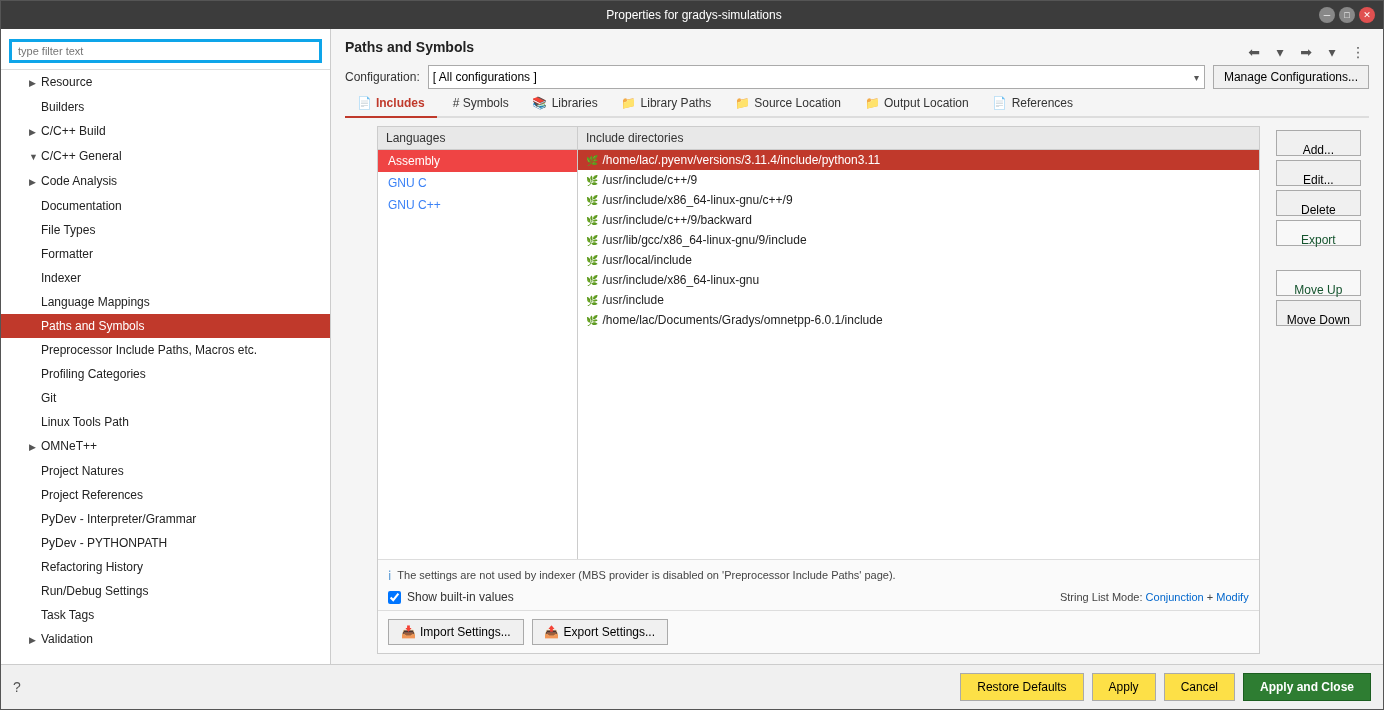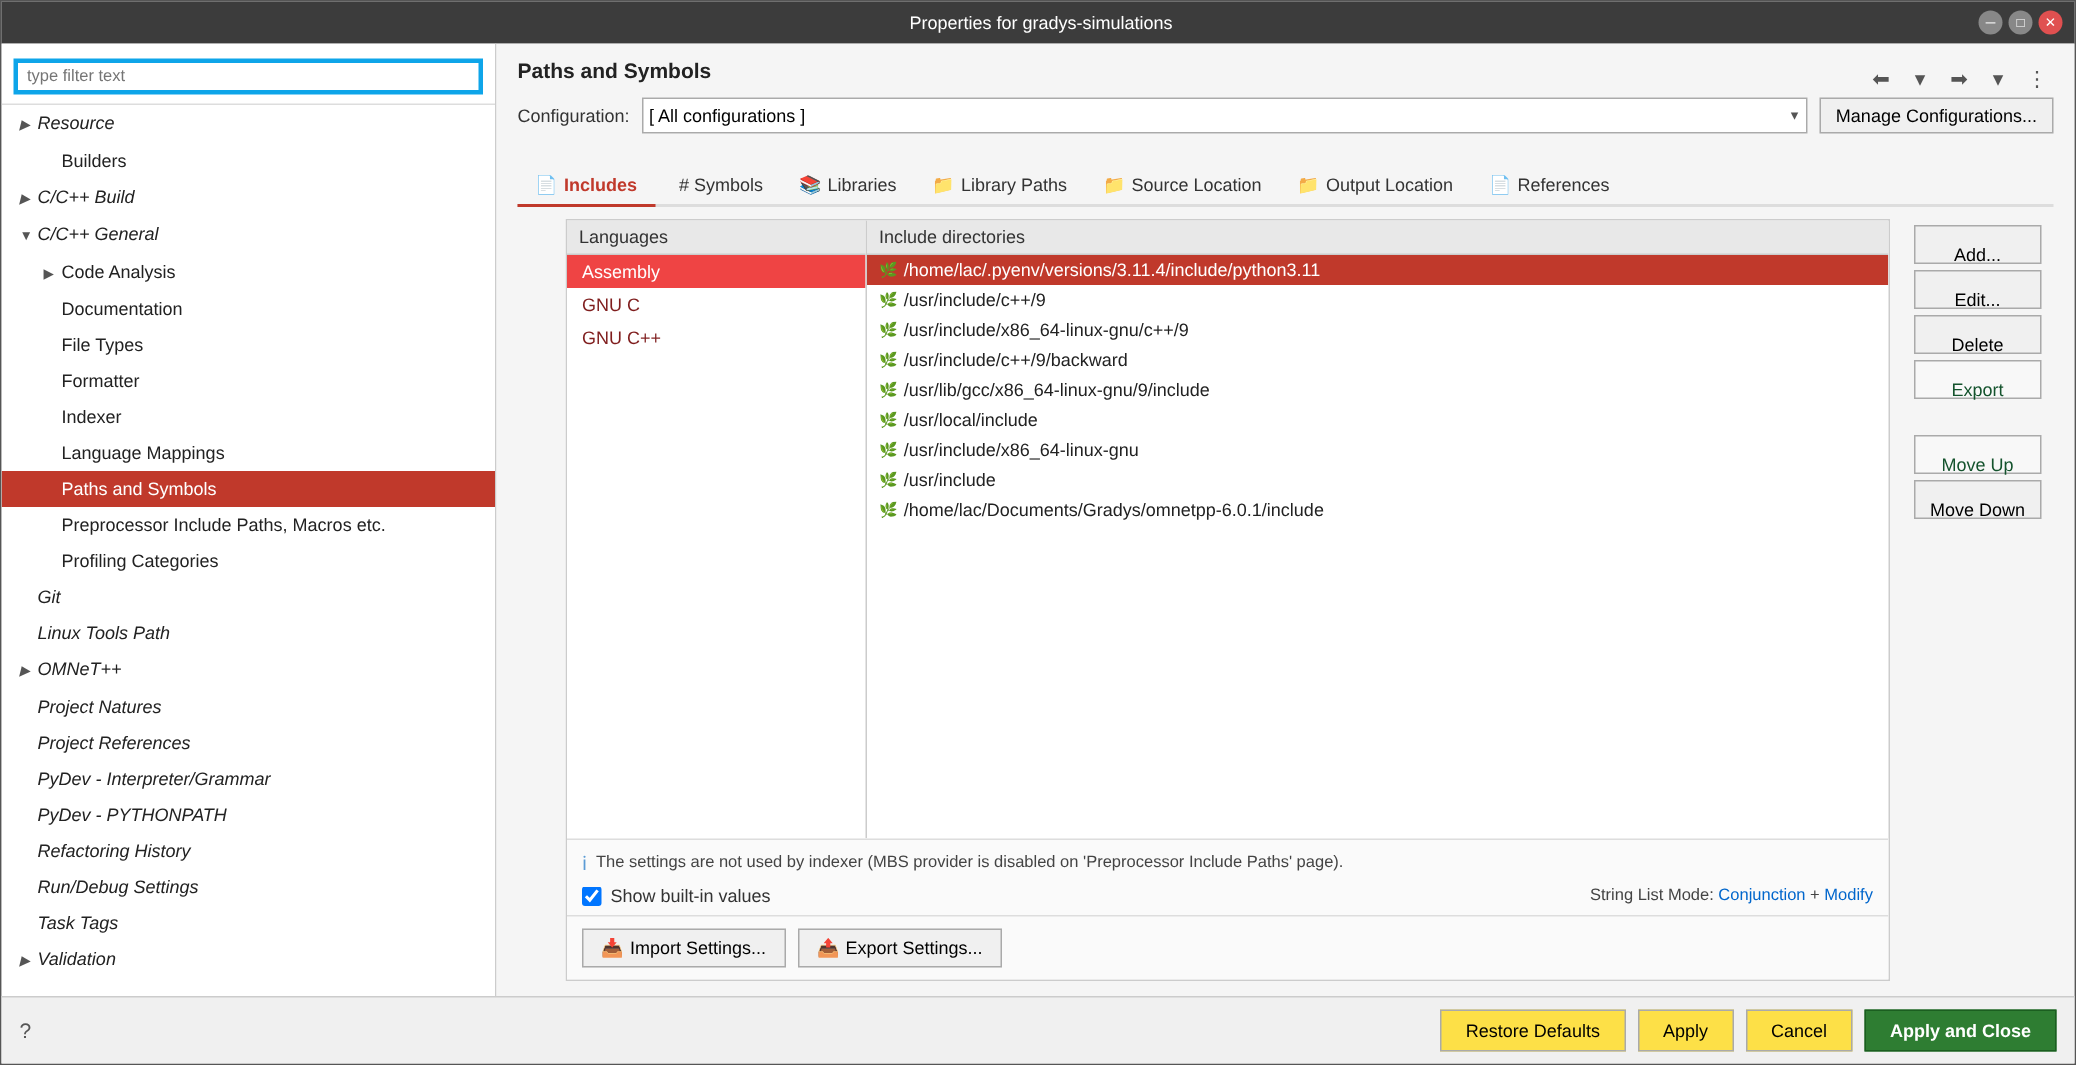--- a/index.html
+++ b/index.html
@@ -90,21 +90,21 @@
       cursor: pointer;
       user-select: none;
       color: #222;
       font-size: 12px;
       line-height: 20px;
     }
     .tree-item.selected {
       background: #c0392b;
       color: #fff;
     }
-    .tree-item.level1 { padding-left: 12px; font-style: italic; }
+    .tree-item.level1 { padding-left: 28px; }
     .tree-item.level2 { padding-left: 28px; }
     .tree-expander {
       display: inline-block;
       width: 12px;
       font-size: 9px;
       color: #555;
     }
     .tree-item.selected .tree-expander { color: #fff; }
     
     .content {
@@ -118,21 +118,21 @@
     .page-title {
       font-size: 14px;
       font-weight: bold;
       color: #222;
       margin-bottom: 10px;
     }
     .config-row {
       display: flex;
       align-items: center;
       gap: 8px;
-      margin-bottom: 21px;
+      margin-bottom: 1px;
       justify-content: space-between;
     }
     .config-label {
       font-size: 12px;
       color: #333;
       flex-shrink: 0;
     }
     .config-select {
       flex: 1;
       height: 24px;
@@ -221,21 +221,21 @@
       font-weight: normal;
     }
     .lang-list {
       flex: 1;
       overflow-y: auto;
     }
     .lang-item {
       padding: 4px 10px;
       cursor: pointer;
       font-size: 12px;
-      color: #7f1d1d;
+      color: #3b82f6;
     }
     .lang-item.selected {
       background: #ef4444;
       color: #fff;
     }
     .dir-pane {
       flex: 1;
       display: flex;
       flex-direction: column;
       overflow: hidden;

